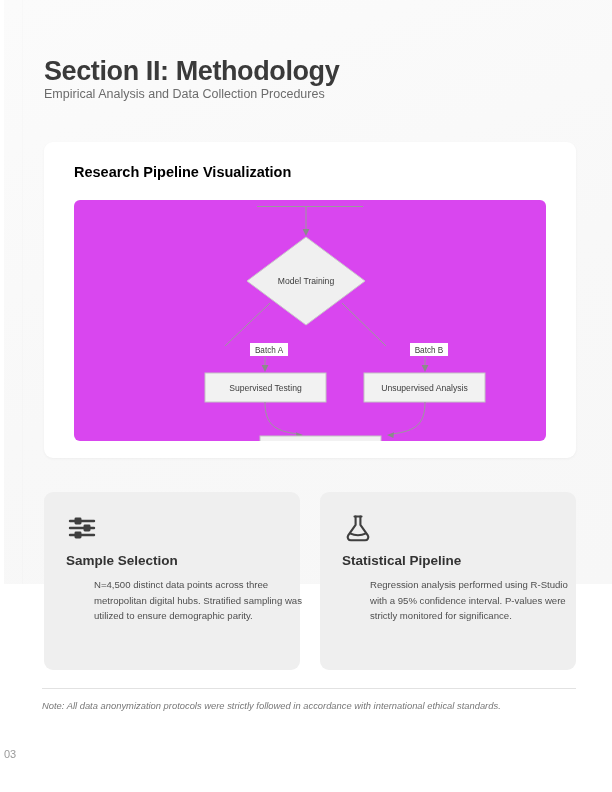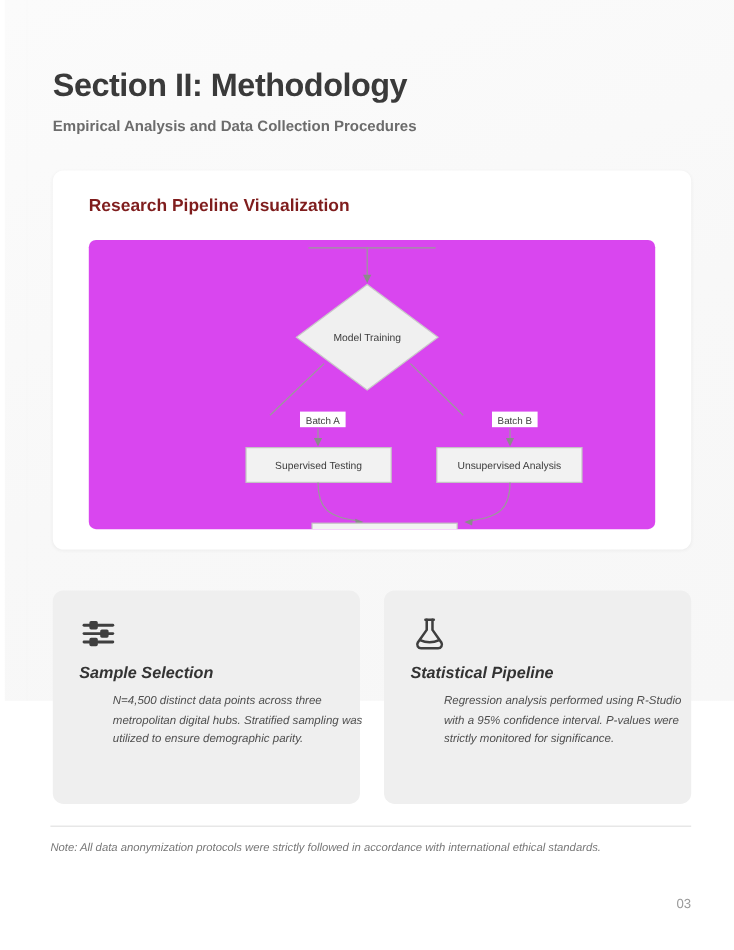--- a/index.html
+++ b/index.html
@@ -22,34 +22,33 @@
     background:rgba(0,0,0,0.012);
   }
 
   
   .header { position:absolute; left:40px; top:56px; width:530px; }
   .title {
     font-size:27px; font-weight:bold; color:#3a3a3a;
     letter-spacing:-0.4px; line-height:1.15;
   }
   .subtitle {
-    margin-top:11px;
-    font-size:12.5px; color:#6c6c6c; font-weight:bold;
+    font-size:12.5px; color:#6c6c6c; font-weight:normal;
   }
 
   
   .viz-card {
     position:absolute; left:40px; top:142px;
     width:532px; height:316px;
     background:#ffffff; border-radius:9px;
     box-shadow:0 1px 3px rgba(0,0,0,0.045);
   }
   .viz-title {
     position:absolute; left:30px; top:22px;
-    font-size:14.5px; font-weight:bold; color:#7f1d1d;
+    font-size:14.5px; font-weight:bold; color:#000000;
   }
 
   
   .diagram {
     position:absolute; left:30px; top:58px;
     width:472px; height:241px;
     background:#d946ef; border-radius:6px;
     overflow:hidden;
   }
   .diagram svg { position:absolute; left:0; top:0; }
@@ -62,21 +61,21 @@
     font-size:8.2px; fill:#3c3c3c;
   }
   .shape { fill:#f0f0f0; stroke:#c9c9c9; stroke-width:1; }
   .shape-white { fill:#f2f2f2; stroke:#c4c4c4; stroke-width:1; }
   .conn { stroke:#9a9a9a; stroke-width:1; fill:none; }
   .chip { fill:#ffffff; }
 
   
   .info-card {
     position:absolute; top:492px; width:256px; height:178px;
-    background:#efefef; border-radius:9px;font-style:italic;
+    background:#efefef; border-radius:9px;
   }
   .info-card.left { left:40px; }
   .info-card.right { left:316px; }
   .info-icon { position:absolute; left:22px; top:20px; width:32px; height:32px; }
   .info-heading {
     position:absolute; left:22px; top:61px;
     font-size:13.5px; font-weight:bold; color:#333;
   }
   .info-body {
     position:absolute; left:22px; top:85px; width:215px;
@@ -87,21 +86,21 @@
   .divider {
     position:absolute; left:38px; top:688px;
     width:534px; height:1px; background:#e2e2e2;
   }
   .note {
     position:absolute; left:38px; top:699px; width:534px;
     font-size:9.4px; font-style:italic; color:#777; line-height:1.45;
   }
   .page-num {
     position:absolute; left:0; top:748px; width:572px;
-    text-align:right; font-size:11px; color:#9a9a9a;
+    text-align:left; font-size:11px; color:#9a9a9a;
   }
 </style>
 </head>
 <body>
 
 <div id="page">
 
   <div class="header">
     <div class="title">Section II: Methodology</div>
     <div class="subtitle">Empirical Analysis and Data Collection Procedures</div>

